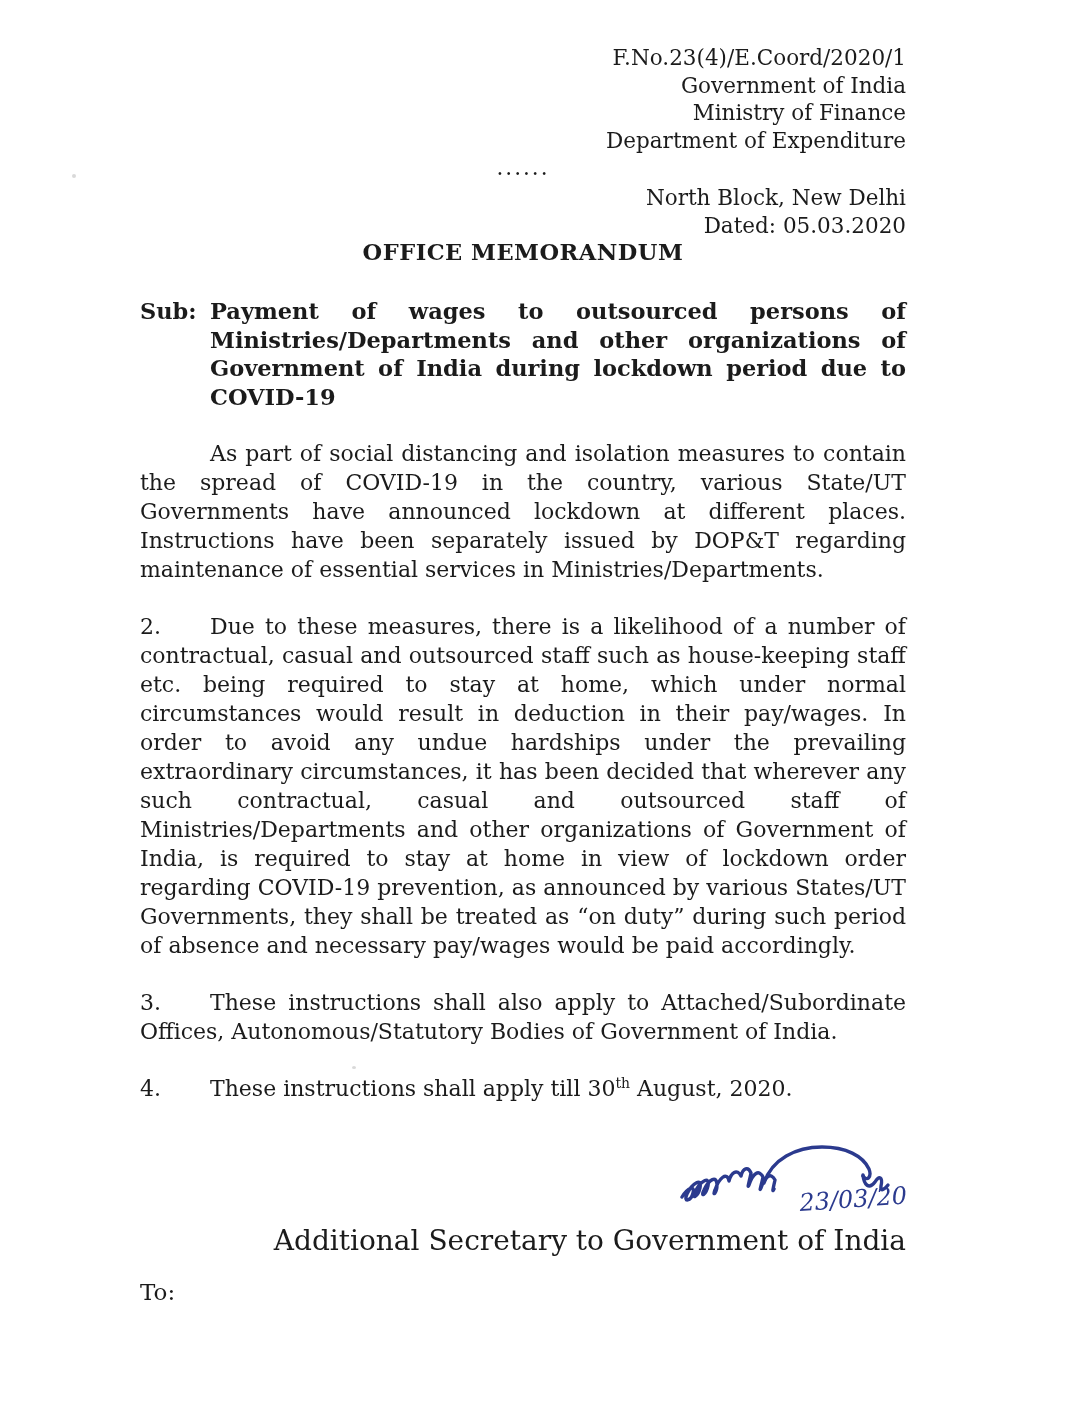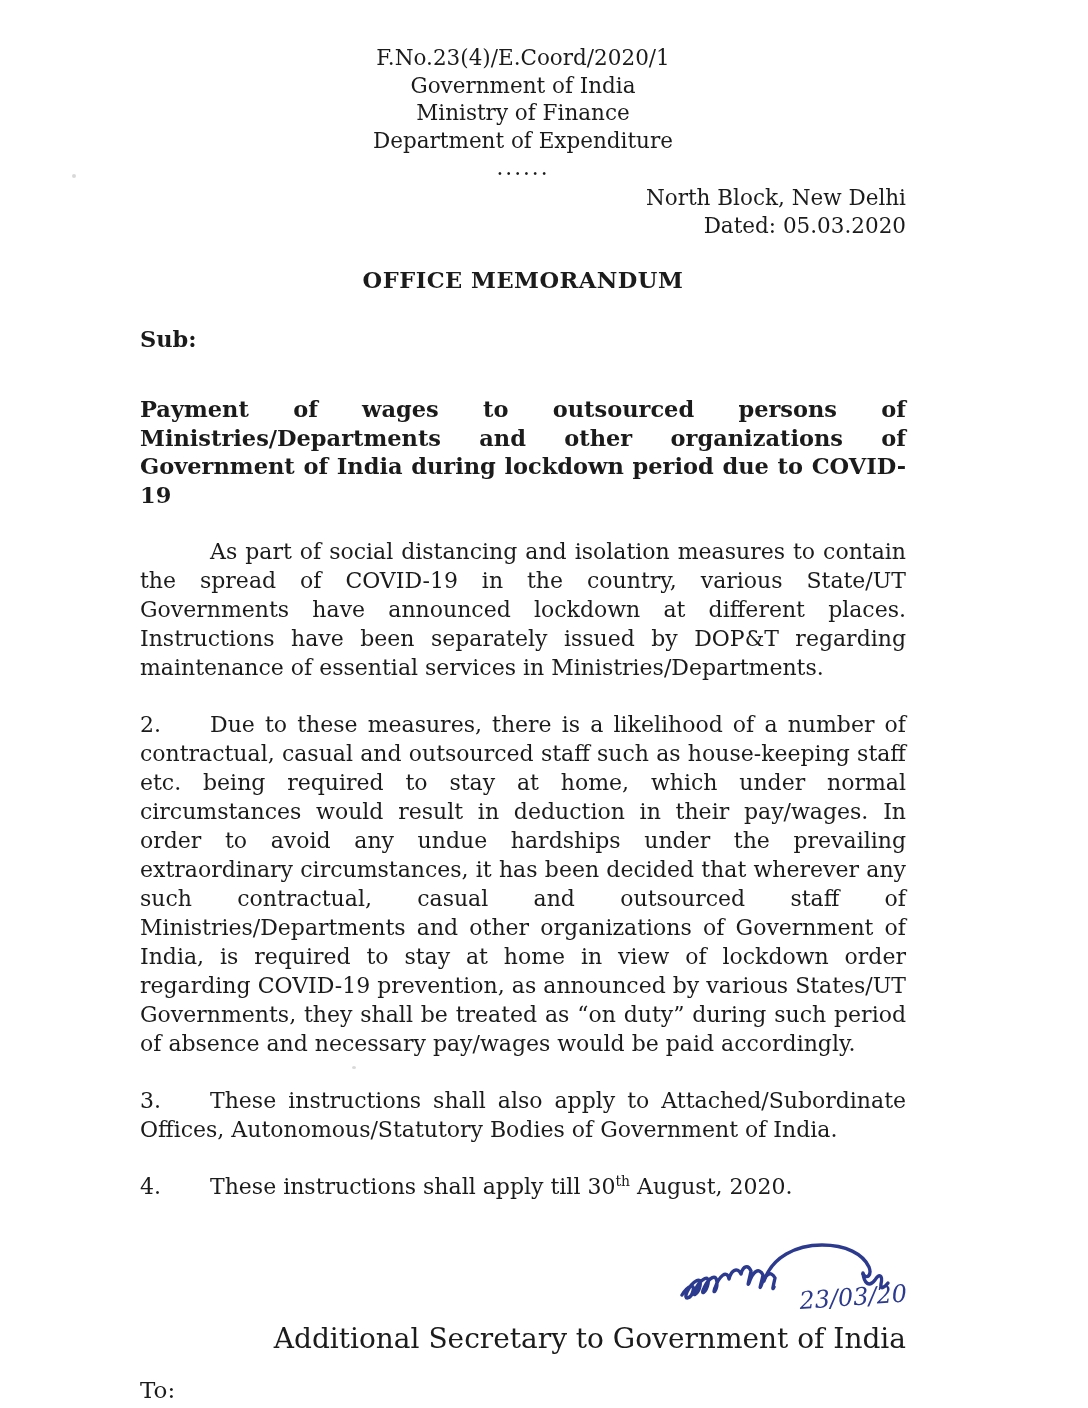--- a/index.html
+++ b/index.html
@@ -6,25 +6,25 @@
   .page{
     position:relative;
     width:1088px;height:1408px;
     background:#ffffff;
     box-sizing:border-box;
     padding:44px 182px 0 140px;
     font-family:"DejaVu Serif","Liberation Serif",serif;
     color:#1b1b1b;
     overflow:hidden;
   }
-  .header-center{text-align:center;font-size:21.5px;line-height:27.5px;}
+  .header-center{text-align:right;font-size:21.5px;line-height:27.5px;}
   .sep-dots{text-align:center;font-size:21.5px;line-height:24px;letter-spacing:2px;margin-top:2px;}
   .place-date{text-align:right;font-size:21.5px;line-height:27.5px;margin-top:4px;}
-  .om-heading{text-align:center;font-weight:bold;font-size:22.5px;letter-spacing:.5px;margin-top:28px;}
-  .subject{display:flex;margin-top:32px;font-weight:bold;font-size:22.5px;line-height:28.5px;flex-direction:column;}
+  .om-heading{text-align:center;font-weight:bold;font-size:22.5px;letter-spacing:.5px;}
+  .subject{display:flex;margin-top:32px;font-weight:bold;font-size:22.5px;line-height:28.5px;}
   .sub-label{width:70px;flex:0 0 70px;}
   .sub-text{flex:1;text-align:justify;}
   .body-para{font-size:22px;line-height:29px;text-align:justify;margin:28px 0 0 0;}
   .para-num{display:inline-block;width:70px;}
   sup{font-size:14px;line-height:0;}
   .sig-block{margin-top:34px;text-align:right;}
   .sig-art{display:inline-block;margin-right:-24px;}
   .sig-name{font-weight:bold;font-size:22.5px;line-height:28px;margin-top:2px;}
   .sig-title{font-size:28px;line-height:28px;}
   .to-label{font-size:23px;margin-top:24px;}

